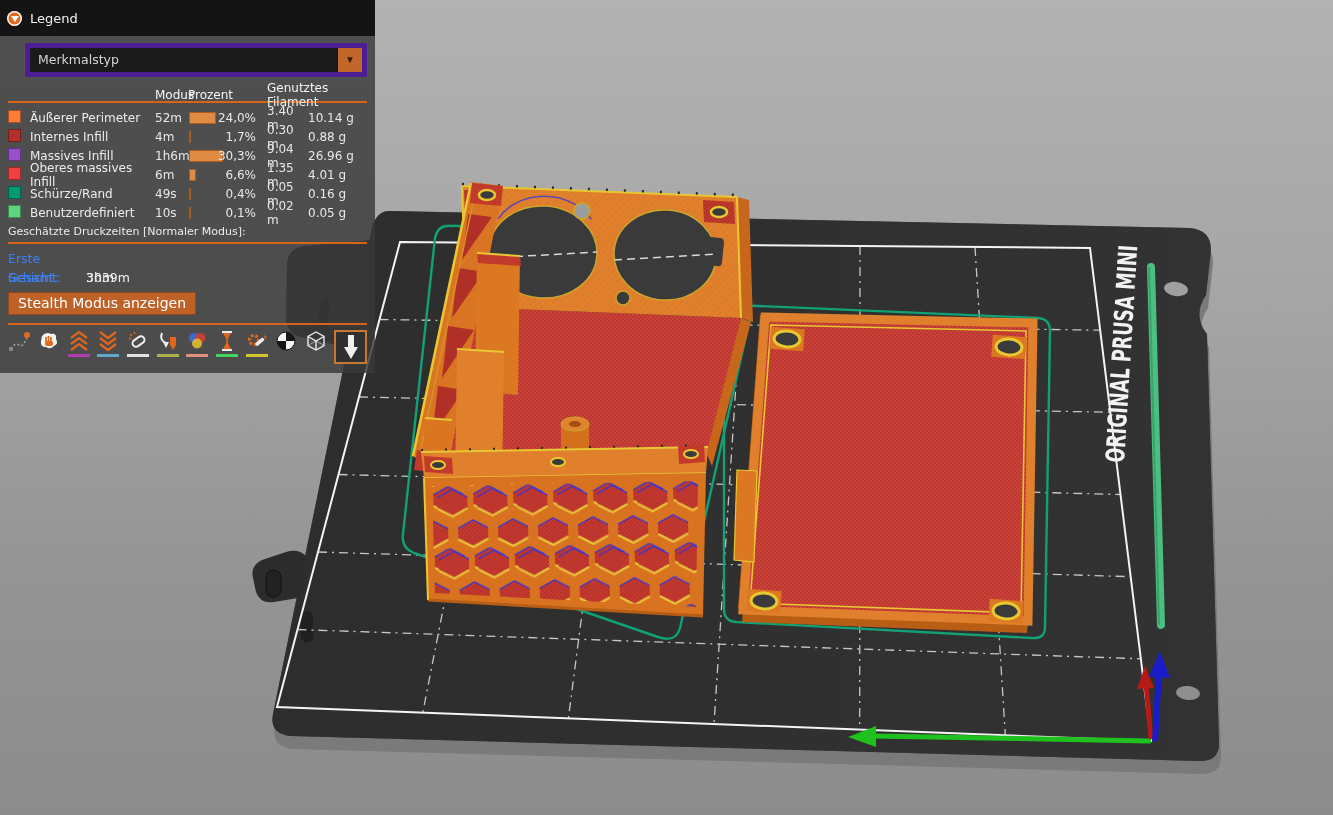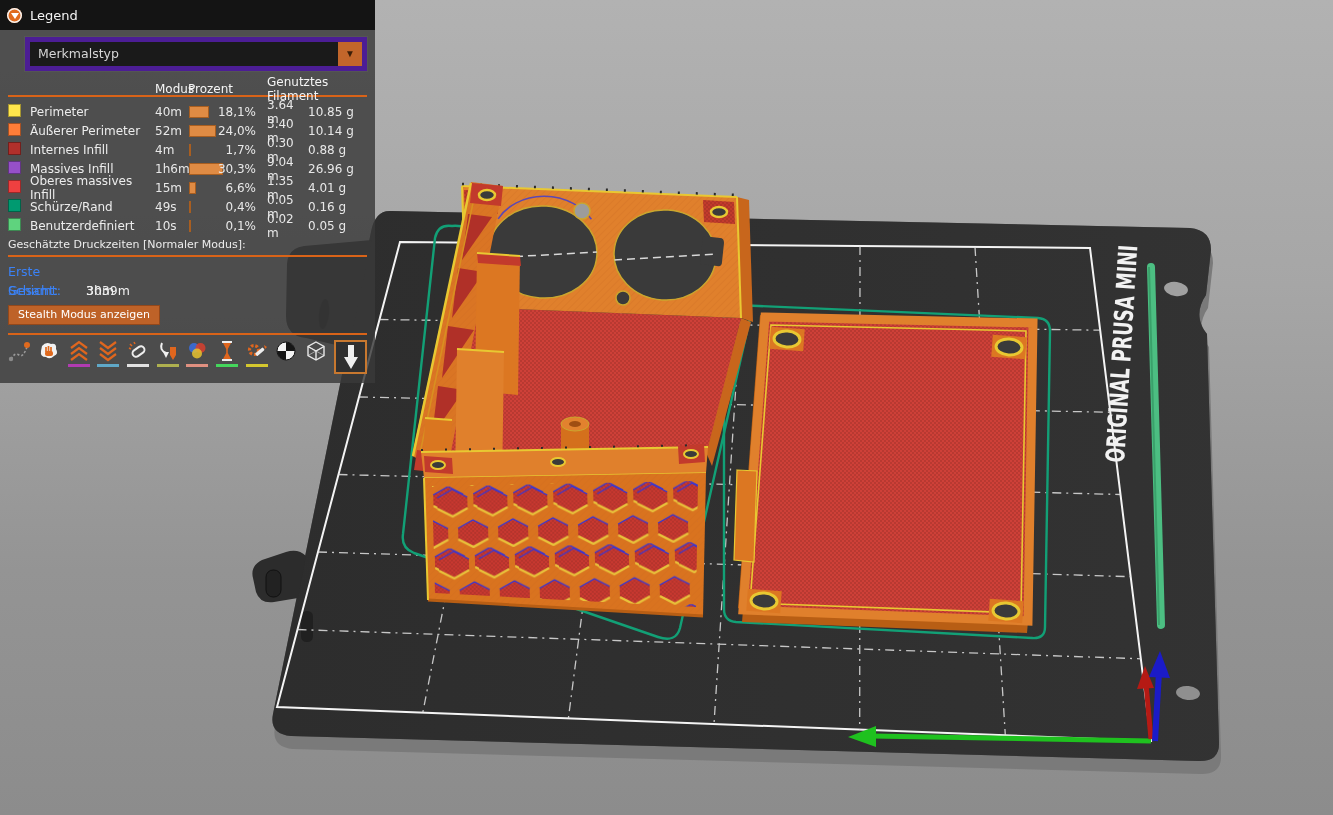--- a/index.html
+++ b/index.html
@@ -5,21 +5,21 @@
   html,body{margin:0;padding:0;}
   body{
     width:1333px;height:815px;overflow:hidden;position:relative;
     font-family:"DejaVu Sans","Liberation Sans",sans-serif;
     background:linear-gradient(180deg,#b2b2b2 0%,#a6a6a6 35%,#949494 70%,#8c8c8c 100%);
   }
   
   #scene{position:absolute;left:0;top:0;z-index:0;}
   
   .panel{position:absolute;left:0;top:0;width:375px;z-index:2;color:#e8e8e8;font-size:12px;}
-  .titlebar{height:30px;background:rgba(14,14,14,.96);display:flex;align-items:center;gap:8px;padding:0 7px;}
+  .titlebar{height:36px;background:rgba(14,14,14,.96);display:flex;align-items:center;gap:8px;padding:0 7px;}
   .collapse-icon{width:15px;height:15px;border-radius:50%;background:#e06a1e;box-shadow:0 0 0 1.5px #f5f5f5 inset;position:relative;flex:0 0 auto;cursor:pointer;}
   .collapse-icon::after{content:"";position:absolute;left:3.5px;top:5px;border-left:4px solid transparent;border-right:4px solid transparent;border-top:6px solid #fff;}
   .title-text{font-size:13px;color:#f2f2f2;}
   .pbody{background:rgba(57,57,57,.82);padding:7px 8px 4px 8px;}
   .dropdown{display:flex;height:24px;border:5px solid #4c1d95;outline:1px solid #555;margin-left:17px;}
   .dd-field{flex:1;background:#1a1a1a;color:#d6d6d6;font-size:12.5px;line-height:24px;padding:0 8px;}
   .dd-btn{width:24px;background:#c2662b;border:none;color:#3a1e08;font-size:10px;line-height:24px;text-align:center;padding:0;cursor:pointer;}
   .lhead,.lrow{display:grid;grid-template-columns:22px 125px 33px 70px 44px auto;align-items:center;height:19px;}
   .lhead{margin-top:4px;color:#f5f5f5;}
   .lhead .h-fil{grid-column:5/7;padding-left:9px;}
@@ -28,21 +28,21 @@
   .nm{color:#ececec;}
   .pc{position:relative;height:19px;}
   .pc .bar{position:absolute;left:1px;top:3.5px;height:12px;background:#df8b44;border:1px solid #a85e20;box-sizing:border-box;}
   .pc .pct{position:absolute;right:2px;top:2.5px;font-style:normal;font-weight:normal;}
   .ln{padding-left:9px;}
   .wt{padding-left:6px;}
   .heading{margin:7px 0 4px 0;color:#ececec;font-size:11px;}
   .trow{height:19px;line-height:19px;font-size:12.5px;}
   .tlabel{display:inline-block;width:74px;color:#3b82f6;}
   .tval{color:#f0f0f0;}
-  .stealth-btn{margin-top:5px;display:inline-block;background:#be6228;border:1px solid #93481b;color:#fff;font-size:11px;padding:2px 9px 3px 9px;font-family:inherit;cursor:pointer;}
+  .stealth-btn{margin-top:5px;display:inline-block;background:#be6228;border:1px solid #93481b;color:#fff;font-size:14px;padding:2px 9px 3px 9px;font-family:inherit;cursor:pointer;}
   .divider2{height:2px;background:#d96318;margin-top:8px;}
   .iconrow{display:flex;gap:7px;padding:5px 0 5px 0;align-items:flex-start;}
   .ic{width:24px;display:flex;flex-direction:column;align-items:center;cursor:pointer;}
   .ic svg{display:block;}
   .ul{width:22px;height:3px;margin-top:2px;}
   .ic-box{border:2px solid #c8782f;background:#303030;padding:2px 3px;height:26px;box-sizing:content-box;}
 </style>
 </head>
 <body>
 
@@ -266,31 +266,20 @@
       <span></span>
         <span></span>
       <span>Modus</span>
       <span>Prozent</span>
       <span class="h-fil">Genutztes Filament</span>
     </div>
     <div class="divider"></div>
 
     <div>
 
-        <div class="lrow">
-          <span><span class="sw" style="display: inline-block; background: rgb(255, 230, 76);"></span></span>
-          <span class="nm">Perimeter</span>
-          <span class="tm">40m</span>
-          <span class="pc">
-            <i class="bar" style="width: 20px;"></i>
-            <b class="pct">18,1%</b>
-          </span>
-          <span class="ln">3.64 m</span>
-          <span class="wt">10.85 g</span>
-        </div>
 
         <div class="lrow">
           <span><span class="sw" style="display: inline-block; background: rgb(255, 125, 56);"></span></span>
           <span class="nm">Äußerer Perimeter</span>
           <span class="tm">52m</span>
           <span class="pc">
             <i class="bar" style="width: 27px;"></i>
             <b class="pct">24,0%</b>
           </span>
           <span class="ln">3.40 m</span>
@@ -318,21 +307,21 @@
             <i class="bar" style="width: 34px;"></i>
             <b class="pct">30,3%</b>
           </span>
           <span class="ln">9.04 m</span>
           <span class="wt">26.96 g</span>
         </div>
 
         <div class="lrow">
           <span><span class="sw" style="display: inline-block; background: rgb(238, 64, 64);"></span></span>
           <span class="nm">Oberes massives Infill</span>
-          <span class="tm">15m</span>
+          <span class="tm">6m</span>
           <span class="pc">
             <i class="bar" style="width: 7px;"></i>
             <b class="pct">6,6%</b>
           </span>
           <span class="ln">1.35 m</span>
           <span class="wt">4.01 g</span>
         </div>
 
 
         <div class="lrow">

